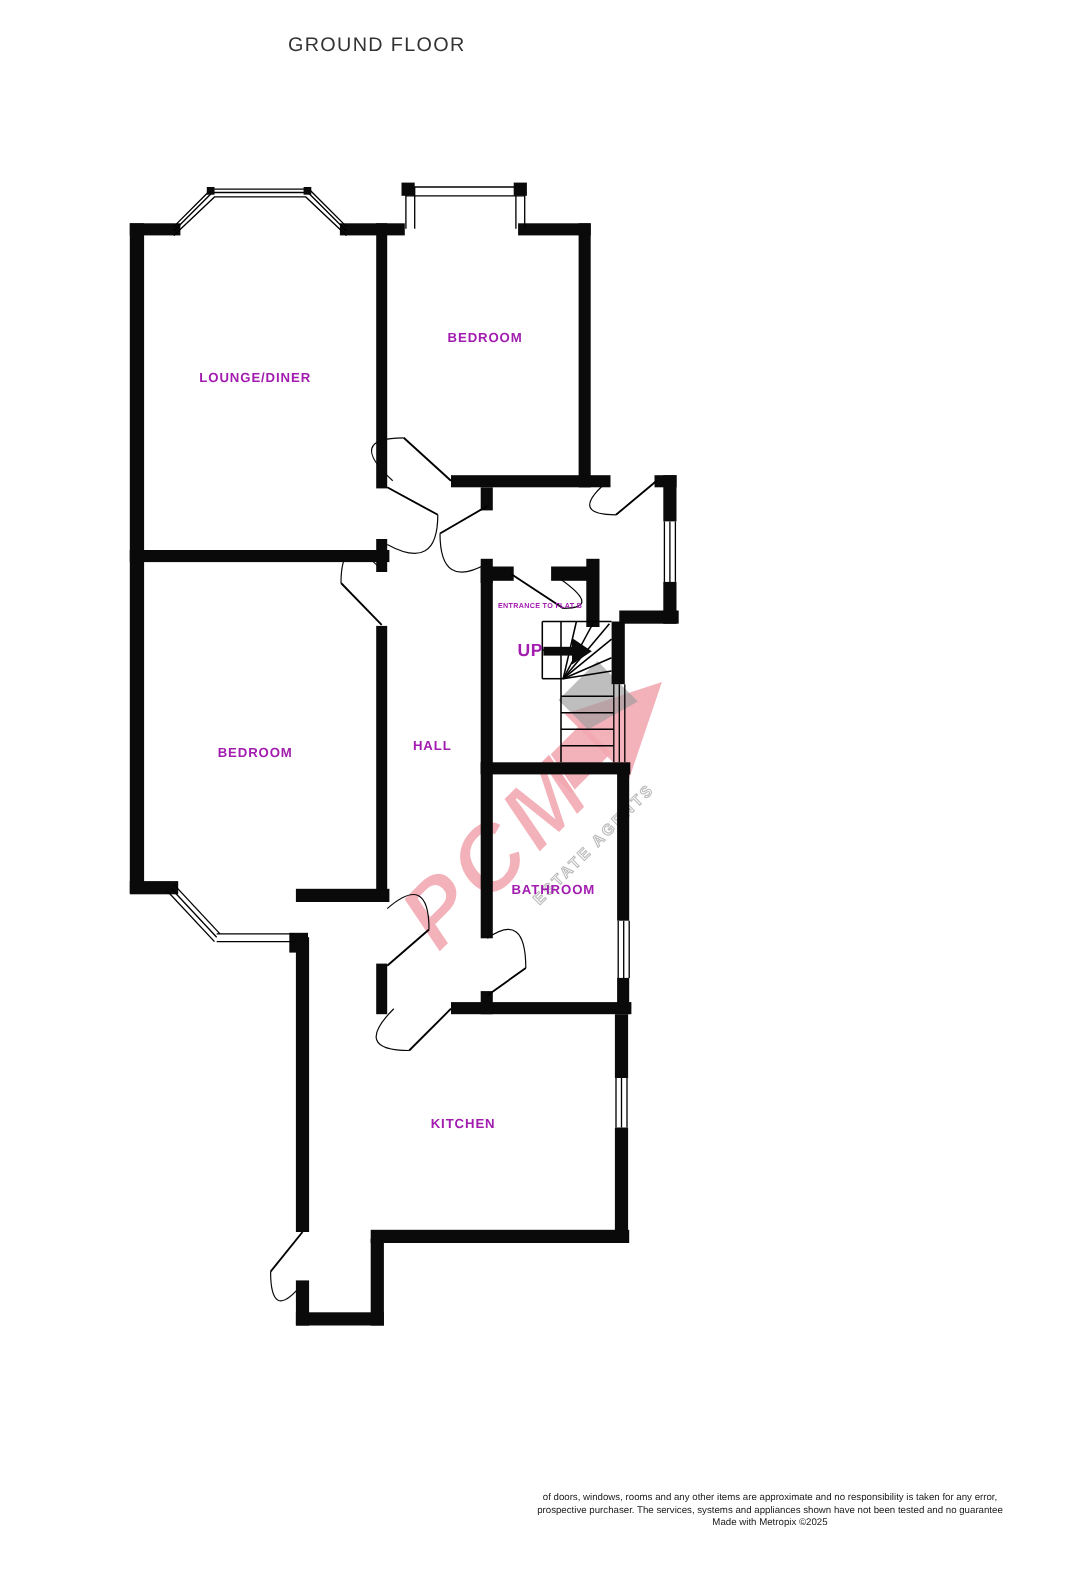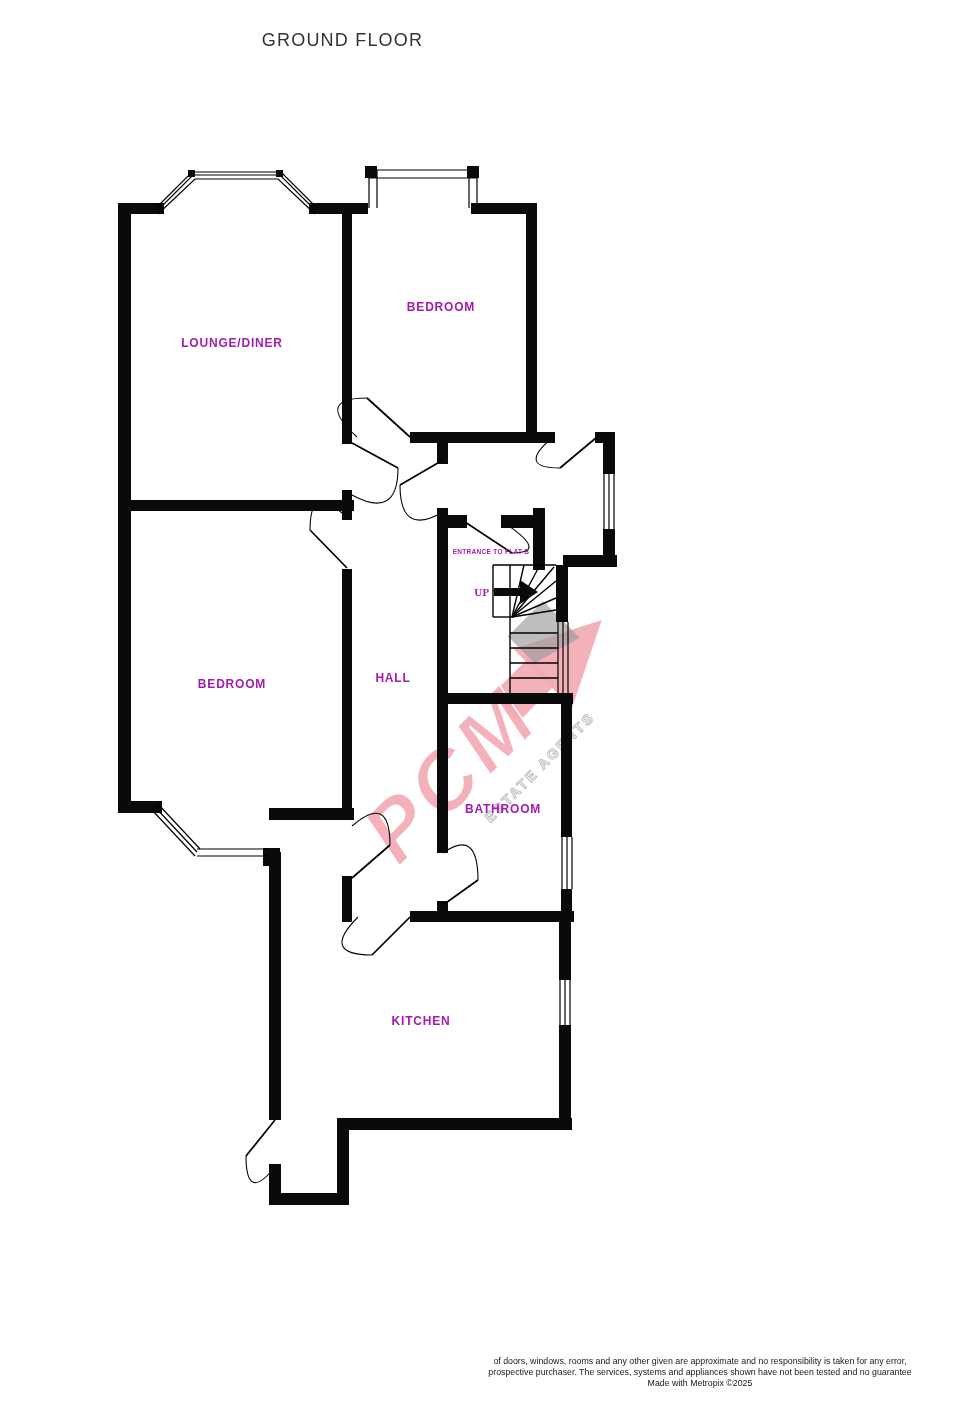--- a/index.html
+++ b/index.html
@@ -11,21 +11,21 @@
   .thin{stroke:#000;stroke-width:1.4;fill:none;}
   .winline{stroke:#000;stroke-width:1.2;fill:none;}
   .leaf{stroke:#000;stroke-width:1.7;fill:none;}
   .arc{stroke:#0a0a0a;stroke-width:1.1;fill:none;}
   .page-title{position:absolute;left:240px;top:30px;width:205px;text-align:center;
        font-size:18px;letter-spacing:1.2px;color:#333;white-space:nowrap;}
   .room-label{position:absolute;transform:translate(-50%,-50%);
        font-weight:bold;font-size:12px;letter-spacing:.8px;color:#a21caf;
        white-space:nowrap;z-index:3;}
   .room-label.small{font-size:6.5px;letter-spacing:.3px;}
-  .room-label.up{font-size:11px;letter-spacing:.4px;font-family:Liberation Serif, serif;}
+  .room-label.up{font-size:16px;letter-spacing:.4px;}
   .footer{position:absolute;left:440px;top:1356px;width:520px;text-align:center;
        font-size:8.8px;line-height:10.8px;color:#181818;z-index:3;}
   .wm-brand{font-weight:bold;font-style:italic;font-size:84px;letter-spacing:6px;}
   .wm-tag{font-weight:bold;font-size:14px;letter-spacing:2.6px;}
 </style>
 </head>
 <body>
 
 <div class="stage">
 
@@ -188,18 +188,18 @@
   <div class="room-label" style="left:232px;top:343px;">LOUNGE/DINER</div>
   <div class="room-label" style="left:441px;top:307px;">BEDROOM</div>
   <div class="room-label" style="left:232px;top:684px;">BEDROOM</div>
   <div class="room-label" style="left:393px;top:678px;">HALL</div>
   <div class="room-label" style="left:503px;top:809px;text-align:center;">BATHROOM</div>
   <div class="room-label" style="left:421px;top:1021px;">KITCHEN</div>
   <div class="room-label small" style="left:491px;top:551px;">ENTRANCE TO FLAT B</div>
   <div class="room-label up" style="left:482px;top:592px;">UP</div>
 
   <div class="footer">
-    <div>of doors, windows, rooms and any other given are approximate and no responsibility is taken for any error,</div>
+    <div>of doors, windows, rooms and any other items are approximate and no responsibility is taken for any error,</div>
     <div>prospective purchaser. The services, systems and appliances shown have not been tested and no guarantee</div>
     <div>Made with Metropix ©2025</div>
   </div>
 
 </div>
 
 </body></html>

